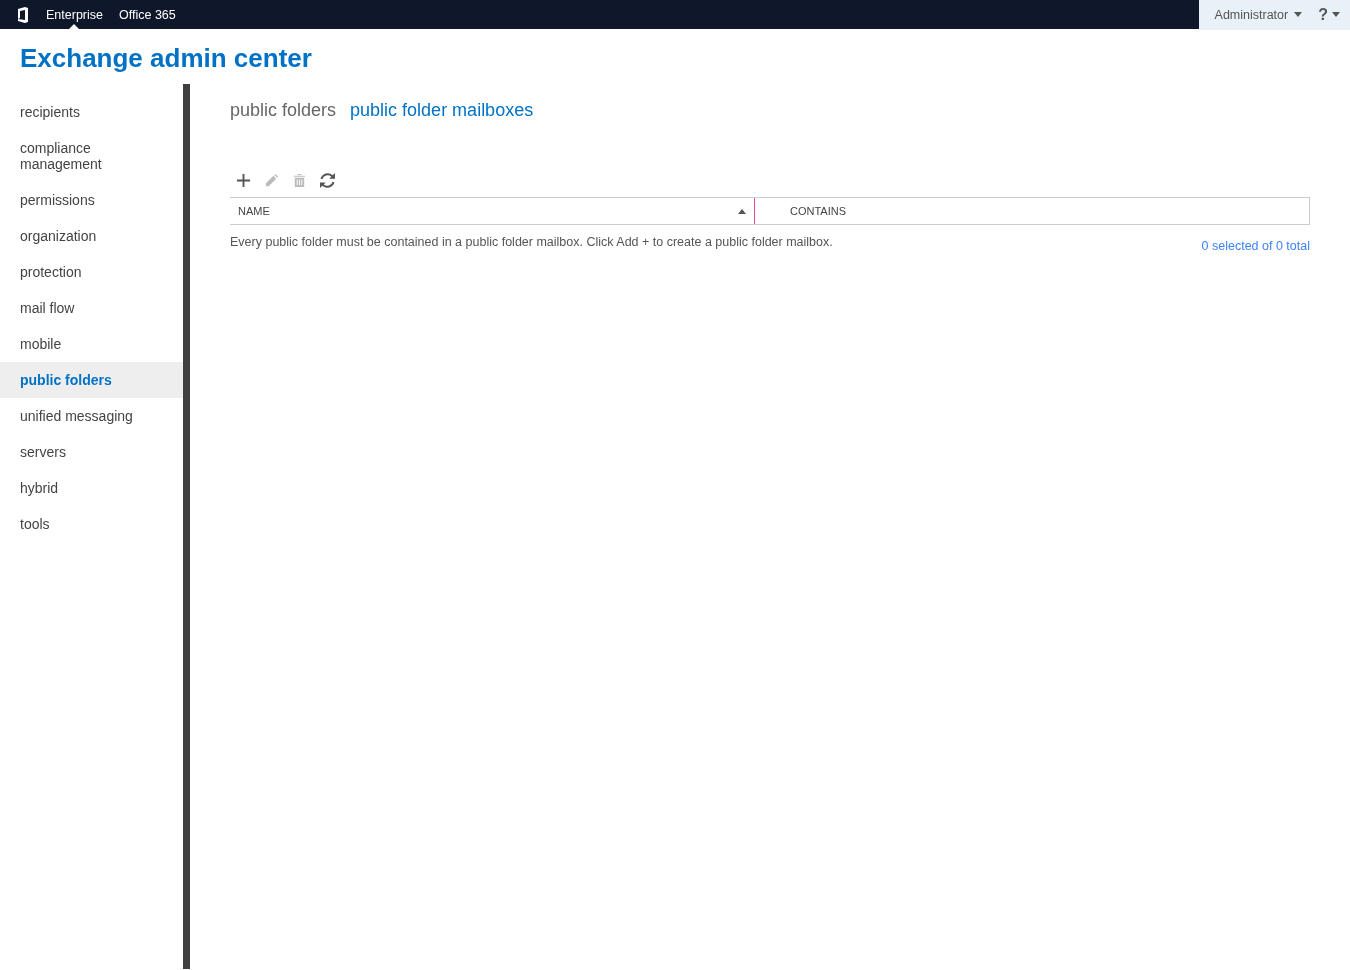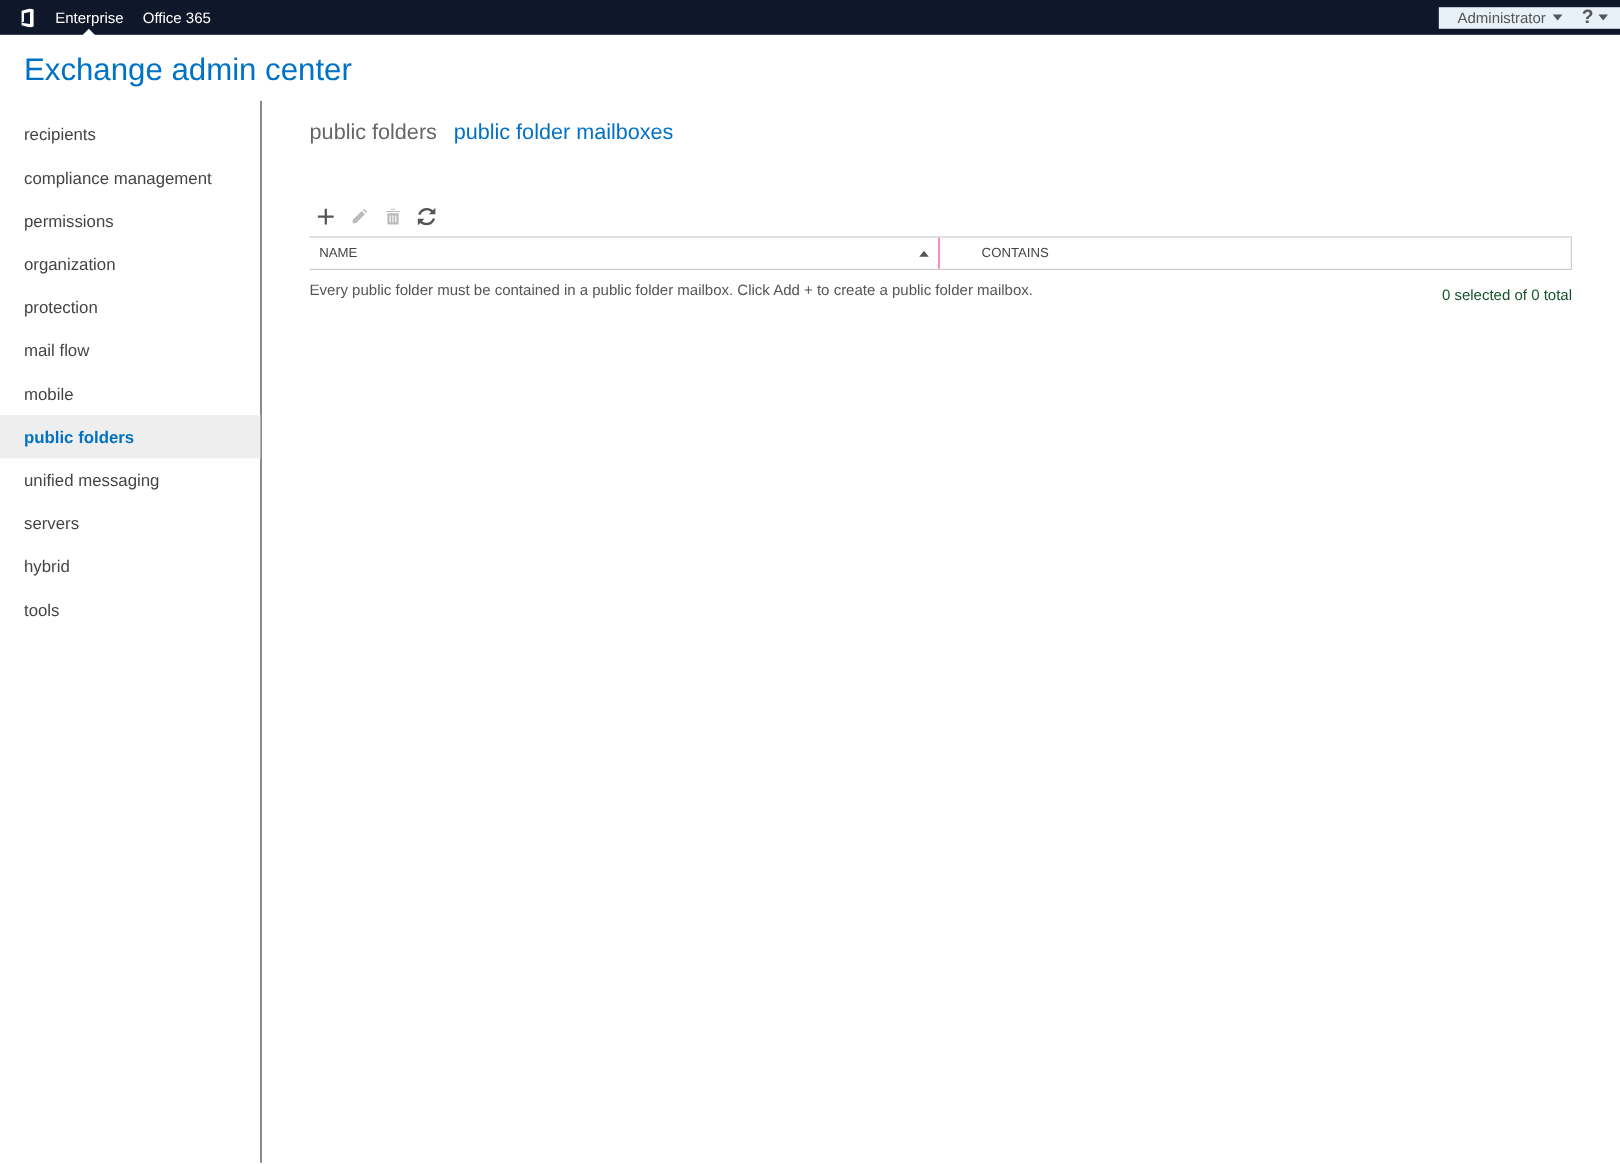--- a/index.html
+++ b/index.html
@@ -60,21 +60,21 @@
       transform: translateX(-50%);
       width: 0;
       height: 0;
       border-left: 6px solid transparent;
       border-right: 6px solid transparent;
       border-bottom: 6px solid #fff;
     }
     .topbar-right {
       margin-left: auto;
       background: #e8f1f8;
-      height: 18px;
+      height: 31px;
       display: flex;
       align-items: center;
       padding: 0 10px;
       color: #555;
       font-size: 12.5px;
     }
     .topbar-user {
       display: flex;
       align-items: center;
       cursor: pointer;
@@ -96,30 +96,30 @@
       cursor: pointer;
       display: flex;
       align-items: center;
     }
     .help-icon .caret-down {
       margin-left: 4px;
     }
     .page-title {
       color: #0072c6;
       font-size: 26px;
-      font-weight: 400;
+      font-weight: 700;
       padding: 14px 0 10px 20px;
     }
     .body-wrap {
       display: flex;
       height: calc(100% - 29px - 56px);
     }
     .sidebar {
-      width: 218px;
-      border-right: 1px solid #404040;
+      width: 190px;
+      border-right: 7px solid #404040;
       padding-top: 10px;
     }
     .sidebar-item {
       padding: 10px 20px;
       color: #444;
       font-size: 14px;
       cursor: pointer;
     }
     .sidebar-item.active {
       background: #eeeeee;
@@ -211,21 +211,21 @@
       color: #555;
       font-size: 12.5px;
       padding: 10px 0;
     }
     .table-footer-line {
       border-top: 1px solid #ccc;
       margin-top: auto;
     }
     .status-line {
       text-align: center;
-      color: #14532d;
+      color: #3b82f6;
       font-size: 12.5px;
       padding: 14px 0 24px 0;
     }
     .table-body-area {
       flex: 1;
       min-height: 0;
       display: flex;
       flex-direction: row;
     }
   </style>

